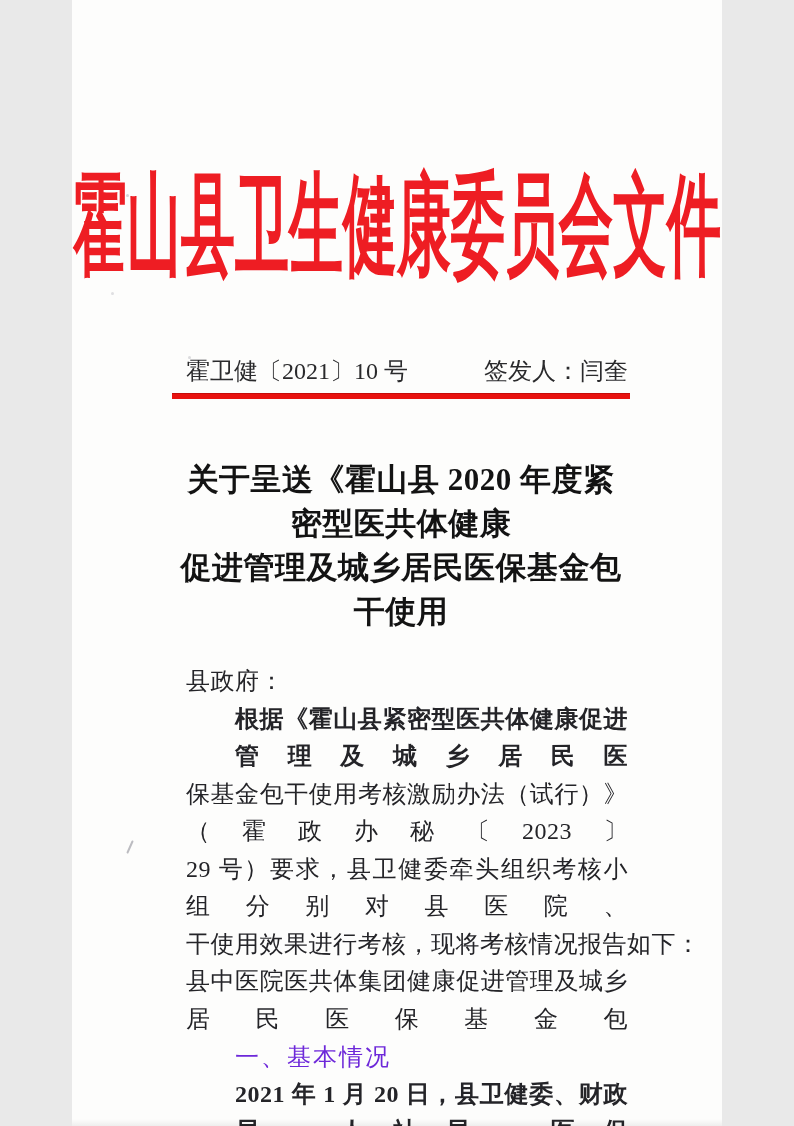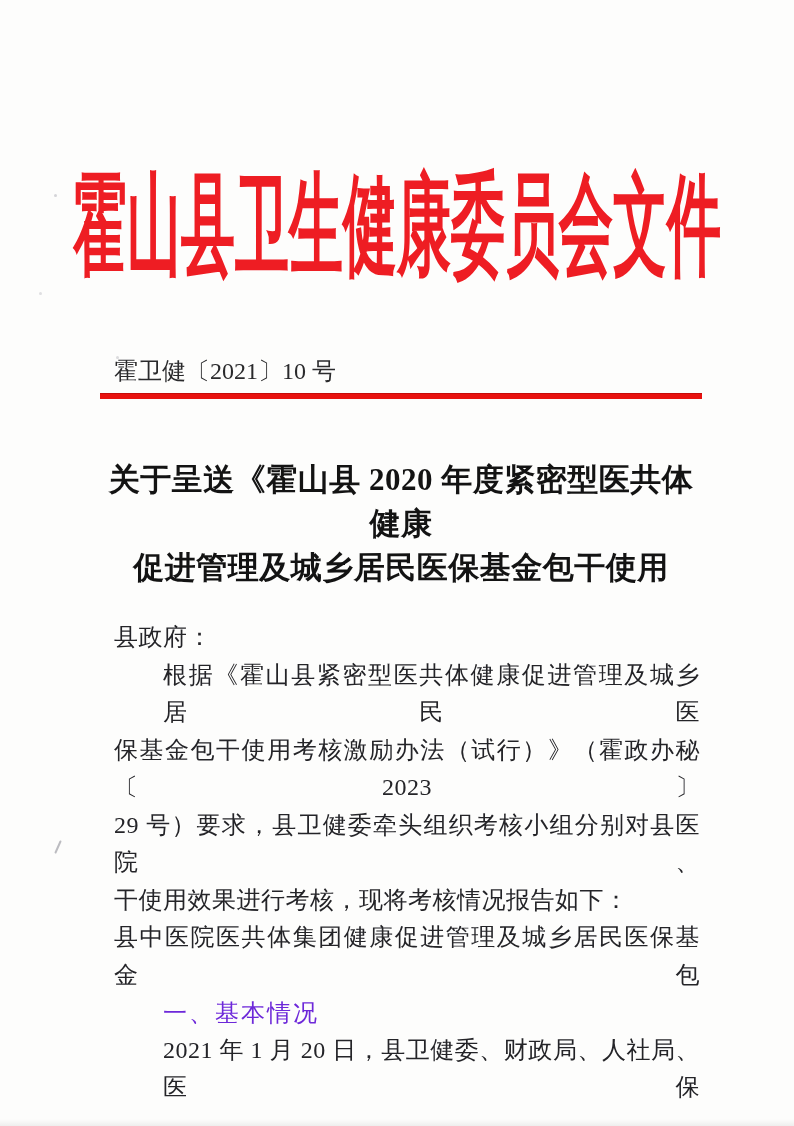--- a/index.html
+++ b/index.html
@@ -2,21 +2,21 @@
 <html style="--header-red: #ee1d23; --rule-red: #e8120f;"><head>
 <meta charset="utf-8">
 <style>
   html, body {
     margin: 0;
     padding: 0;
     background: #e9e9e9;
   }
   .sheet {
     position: relative;
-    width: 794px;
+    width: 650px;
     height: 1126px;
     margin: 0 auto;
     background: #fdfdfc;
     overflow: hidden;
     font-family: "Liberation Serif", "DejaVu Serif", serif;
     color: #222;
     box-sizing: border-box;
   }
   .content {
     position: relative;
@@ -84,21 +84,21 @@
     color: #242428;
     letter-spacing: 0.5px;
   }
   .line { white-space: nowrap; }
   .line.j {
     white-space: normal;
     text-align: justify;
     text-align-last: justify;
     text-justify: inter-character;
   }
-  .line.ind { padding-left: 49px; }
+  .line.ind { padding-left: 49px; font-weight: bold; }
   .line.head {
     font-family: "Liberation Sans", "DejaVu Sans", sans-serif;
     font-weight: normal;
     color: #6d28d9;
     letter-spacing: 2px;
   }
 
   
   .scan-mark {
     position: absolute;
@@ -128,20 +128,21 @@
 <div class="sheet">
 
   <div class="red-head-wrap">
     <div class="red-head">霍山县卫生健康委员会文件</div>
   </div>
 
   <div class="content">
 
     <div class="doc-line">
       <span>霍卫健〔2021〕10 号</span>
+      <span class="issuer"><span>签发人：</span><span>闫奎</span></span>
     </div>
 
     <div class="red-rule"></div>
 
     <h1 class="doc-title">
       <div>关于呈送《霍山县 2020 年度紧密型医共体健康</div>
       <div>促进管理及城乡居民医保基金包干使用</div>
     </h1>
 
     <div class="body-block">

